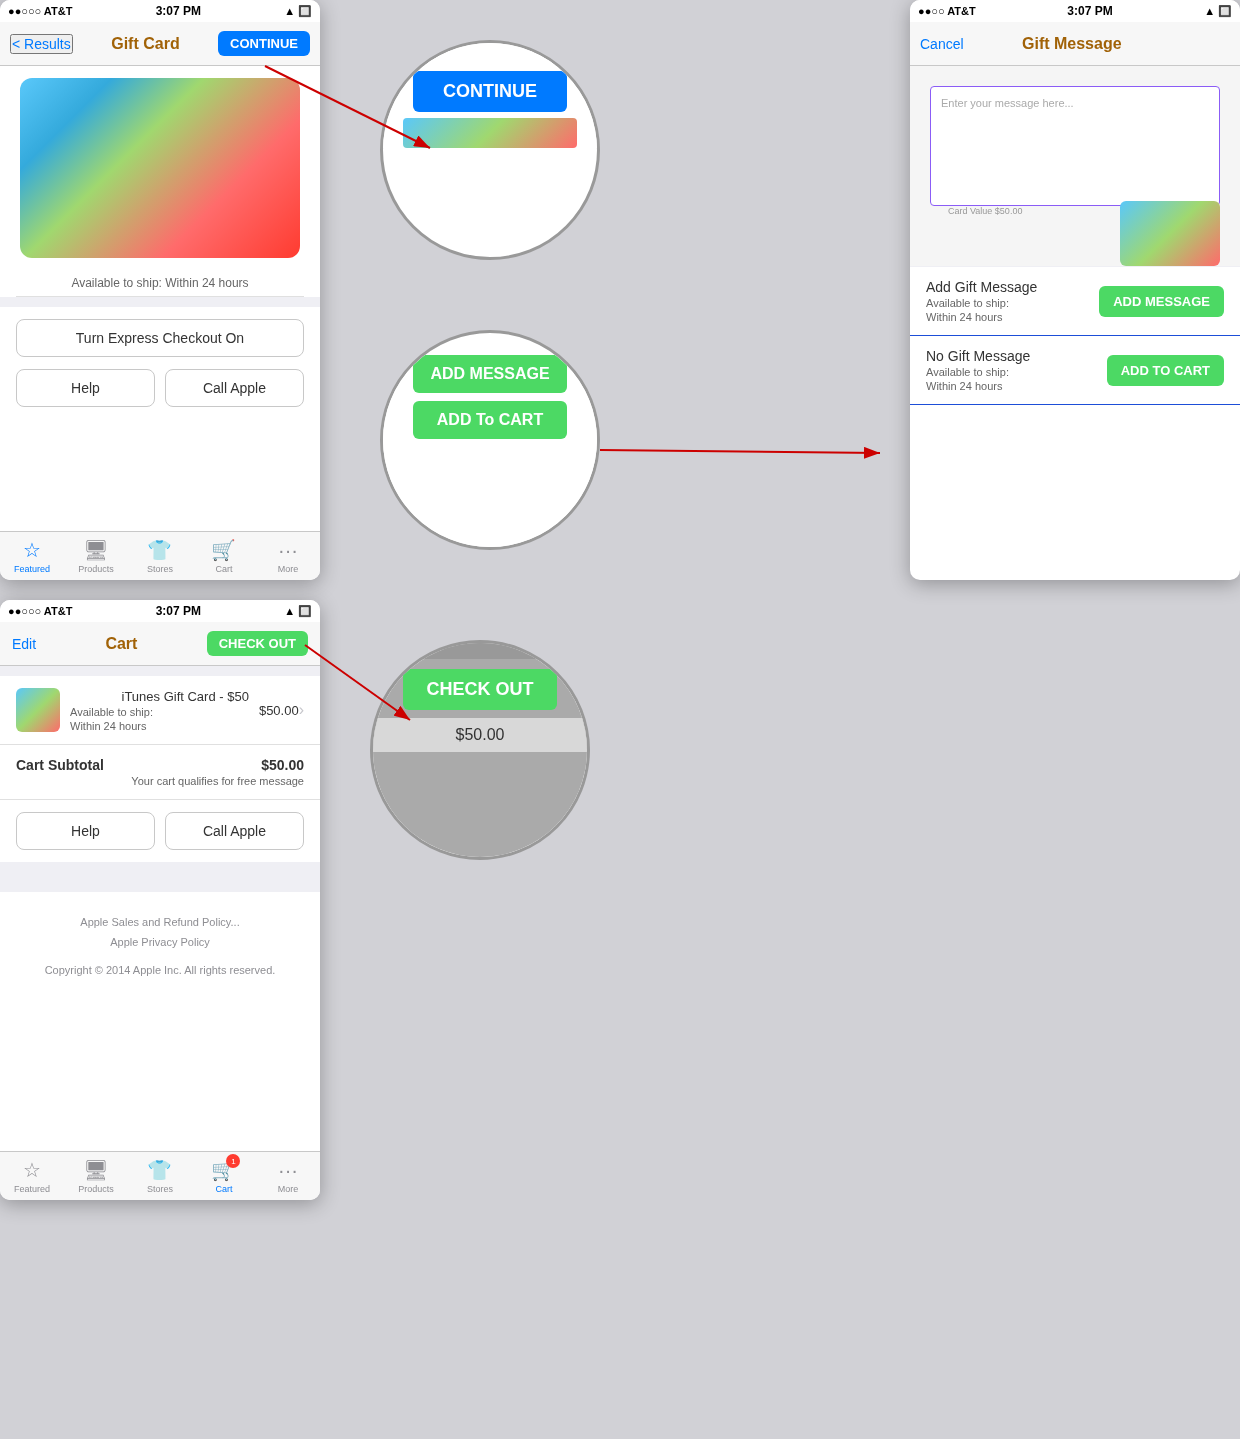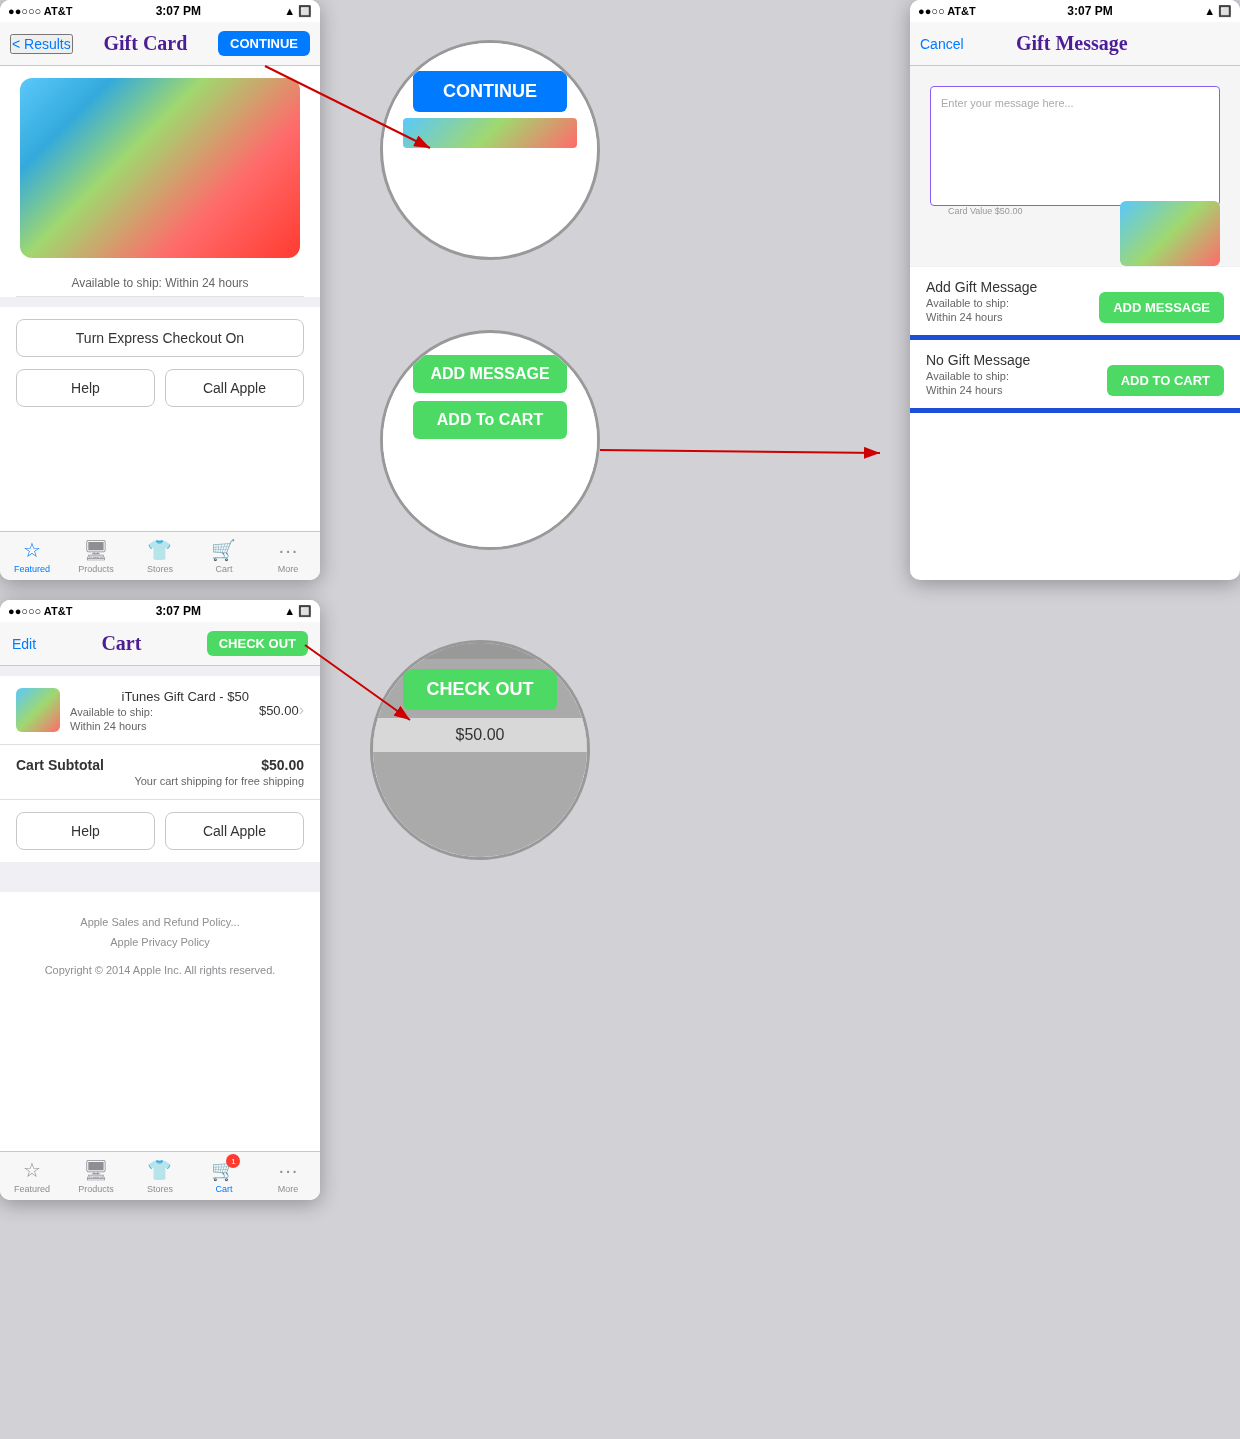--- a/index.html
+++ b/index.html
@@ -37,21 +37,21 @@
     .nav-bar {
       height: 44px;
       background: rgba(247,247,247,0.98);
       border-bottom: 1px solid #c8c8c8;
       display: flex;
       align-items: center;
       justify-content: space-between;
       padding: 0 10px;
     }
     .nav-back { color: #007aff; font-size: 14px; display: flex; align-items: center; gap: 2px; }
-    .nav-title { font-size: 20px; font-weight: 600; color: #4c1d95; font-family: Liberation Serif, serif; }
+    .nav-title { font-size: 16px; font-weight: 600; color: #a16207; }
     .nav-btn-blue {
       background: #007aff;
       color: #fff;
       border: none;
       border-radius: 6px;
       padding: 5px 12px;
       font-size: 13px;
       font-weight: 600;
       cursor: pointer;
     }
@@ -183,22 +183,22 @@
     .card-value-label { position: absolute; bottom: 50px; left: 38px; font-size: 9px; color: #999; }
     .apple-gift-card-mini {
       position: absolute; bottom: 0; right: 20px;
       width: 100px; height: 65px;
       background: linear-gradient(135deg, #5ac8fa 0%, #a0d86f 50%, #ff6b6b 100%);
       border-radius: 6px;
       display: flex; align-items: center; justify-content: center;
     }
     .gift-msg-list { background: #fff; }
     .gift-msg-item {
-      display: flex; align-items: flex-end; padding: 12px 16px;
-      border-bottom: 5px solid #1d4ed8;
+      display: flex; align-items: center; padding: 12px 16px;
+      border-bottom: 1px solid #1d4ed8;
       gap: 23px;
     }
     .gift-msg-info { flex: 1; }
     .gift-msg-title { font-size: 14px; color: #333; font-weight: 500; }
     .gift-msg-sub { font-size: 11px; color: #666; margin-top: 2px; }
     .green-btn {
       background: #4cd964;
       color: #fff;
       border: none;
       border-radius: 6px;
@@ -338,21 +338,21 @@
     </div>
     <span class="cart-item-price">$50.00</span>
     <span class="chevron">›</span>
   </div>
 
   <div class="cart-subtotal-section">
     <div class="subtotal-row">
       <span>Cart Subtotal</span>
       <span>$50.00</span>
     </div>
-    <div class="subtotal-note">Your cart shipping for free shipping</div>
+    <div class="subtotal-note">Your cart qualifies for free message</div>
   </div>
 
   <div class="cart-help-row">
     <button class="outline-btn">Help</button>
     <button class="outline-btn">Call Apple</button>
   </div>
 
   <div class="section-divider" style="height:30px;"></div>
   <div class="footer-section">
     <div class="footer-text">Apple Sales and Refund Policy...</div>

